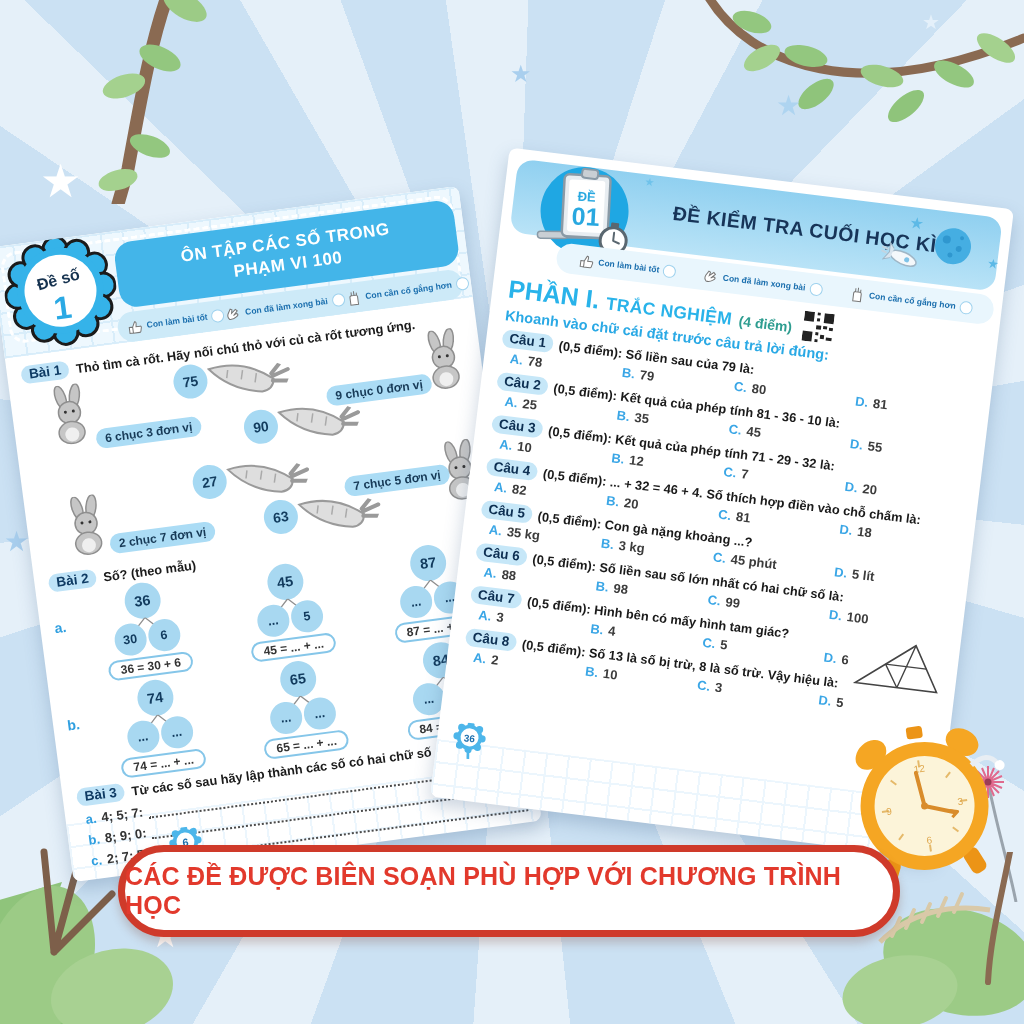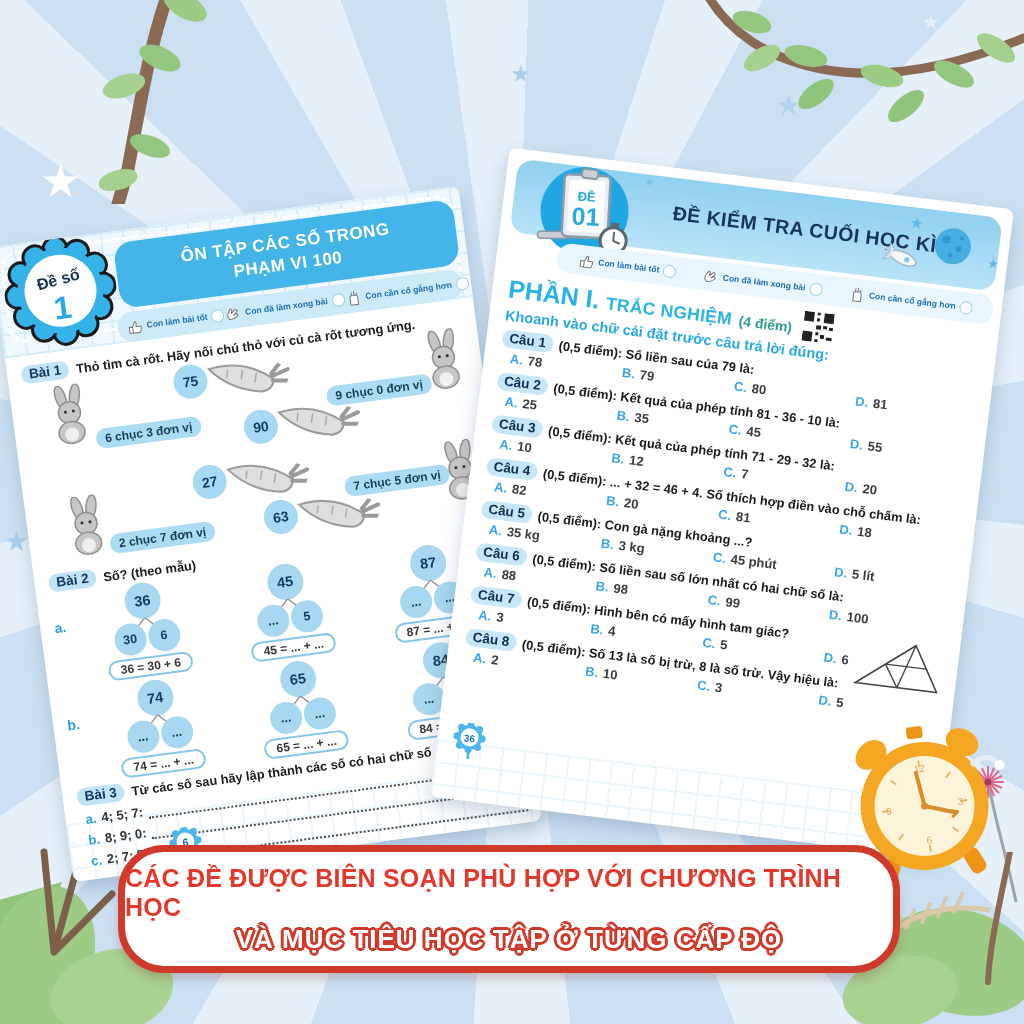--- a/index.html
+++ b/index.html
@@ -102,21 +102,21 @@
   .q-chip { background:#c6e7f8; border-radius:9px; padding:1px 7px 2px; font-weight:bold;
             font-size:13.5px; color:#0d2f52; flex:none; }
   .q-rest { font-weight:bold; font-size:12.8px; color:#1a1a1a; }
   .q-opts { display:grid; grid-template-columns:24% 24% 26% 26%; padding:3px 0 0 10px; }
   .opt { display:flex; gap:5px; align-items:baseline; }
   .okey { font-weight:bold; font-size:13px; color:#3aa6e6; }
   .oval { font-size:13px; color:#3c3c3c; font-weight:bold; }
   .tri-fig { position:absolute; right:4px; top:2px; width:86px; height:50px; }
 
   
-  .banner { position:absolute; left:118px; top:845px; width:782px; height:128px; z-index:5;
+  .banner { position:absolute; left:118px; top:845px; width:782px; height:92px; z-index:5;
             background:#fff; border:7px solid #cf3a2a; border-radius:46px;
             display:flex; flex-direction:column; align-items:center; justify-content:center;
             box-shadow:0 6px 10px rgba(120,60,40,.25); }
   .banner-l1 { color:#e2392c; font-weight:bold; font-size:25px; letter-spacing:.2px; }
   .banner-l2 { margin-top:2px; color:#fff; font-weight:bold; font-size:26px; letter-spacing:1px;
       text-shadow:-2px -2px 0 #cf3a2a, 2px -2px 0 #cf3a2a, -2px 2px 0 #cf3a2a, 2px 2px 0 #cf3a2a,
                   0 3px 0 #cf3a2a, 0 -3px 0 #cf3a2a, 3px 0 0 #cf3a2a, -3px 0 0 #cf3a2a; }
 
   .clock { position:absolute; left:836px; top:714px; width:176px; height:176px; z-index:3; }
   .leaves-br { z-index:4; }
@@ -749,16 +749,15 @@
     <path d="M88 92 L84 58" stroke="#d98c2b" stroke-width="4" stroke-linecap="round"></path>
     <path d="M88 92 L116 102" stroke="#d98c2b" stroke-width="4" stroke-linecap="round"></path>
     <path d="M112 100 l8 2 -6 5" fill="none" stroke="#d98c2b" stroke-width="3" stroke-linejoin="round"></path>
     <circle cx="88" cy="92" r="3.5" fill="#d98c2b"></circle>
     <path d="M140 58 q18 -12 26 2" stroke="#e8eef3" stroke-width="5" fill="none"></path>
     <circle cx="168" cy="62" r="5" fill="#fff"></circle>
   </svg>
 
   <div class="banner">
     <div class="banner-l1">CÁC ĐỀ ĐƯỢC BIÊN SOẠN PHÙ HỢP VỚI CHƯƠNG TRÌNH HỌC</div>
-    <div class="banner-l2">VÀ MỤC TIÊU HỌC TẬP Ở TỪNG CẤP ĐỘ</div>
   </div>
 
 </div>
 
 </body></html>

